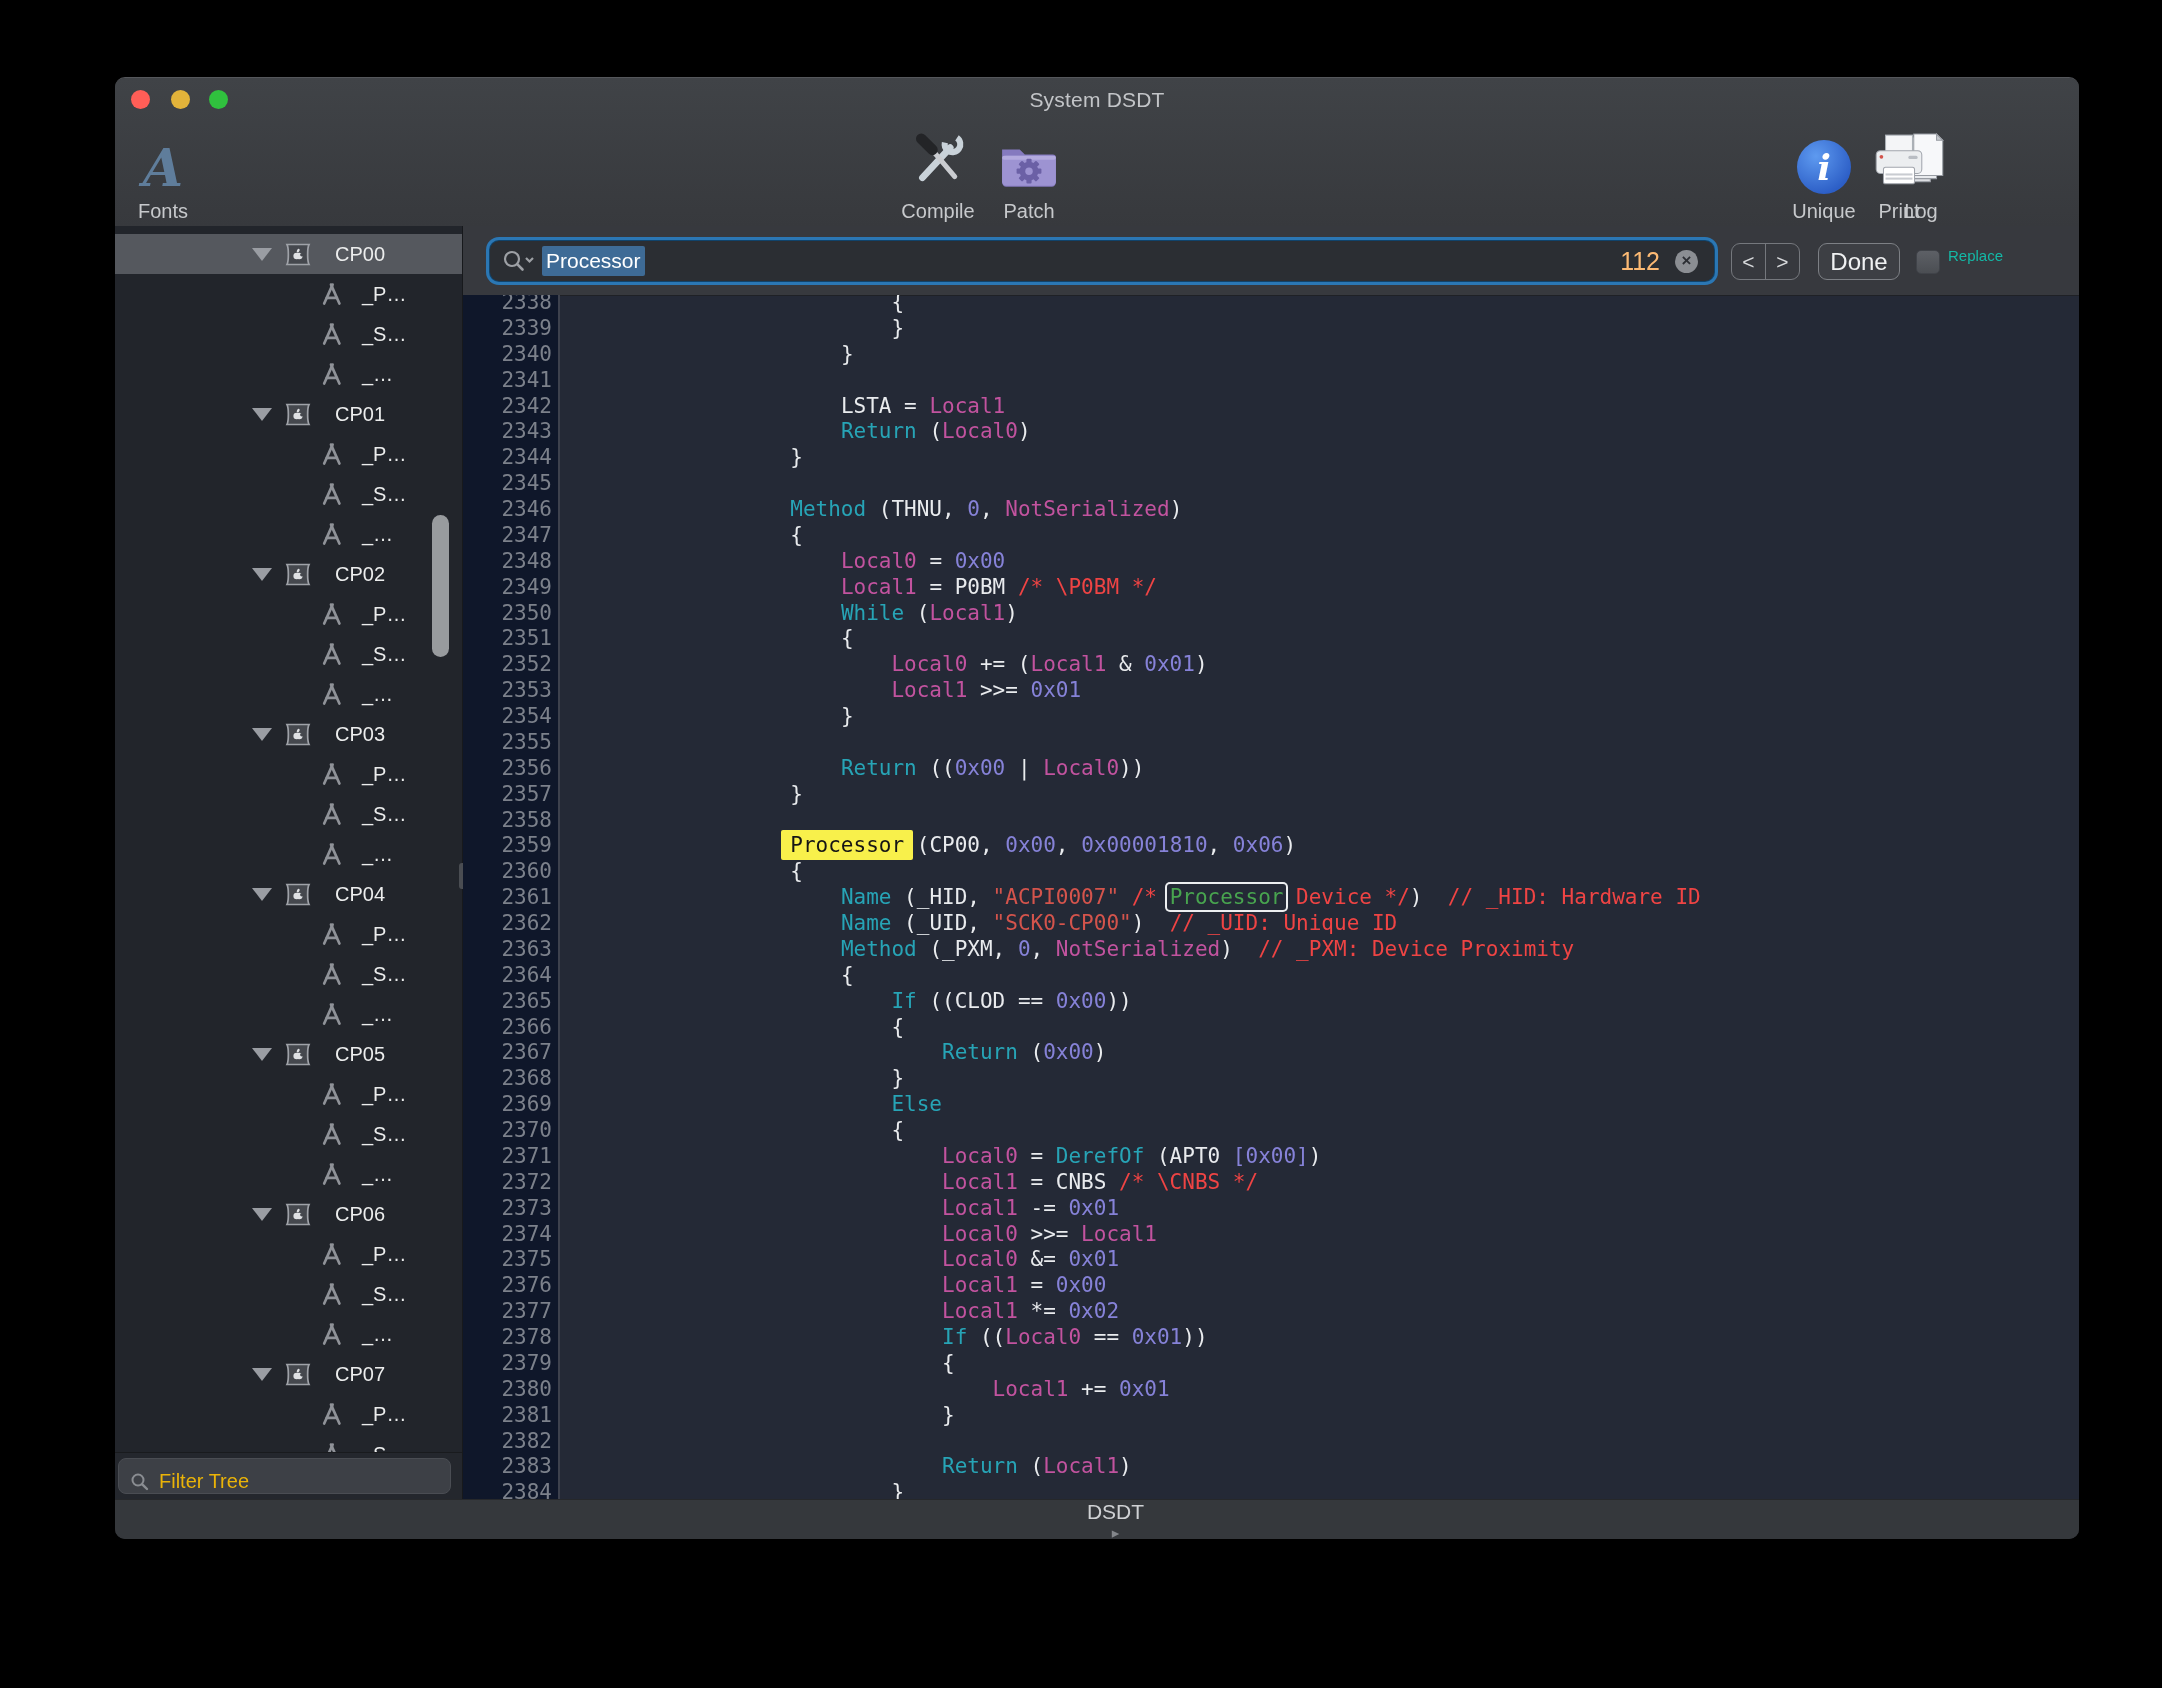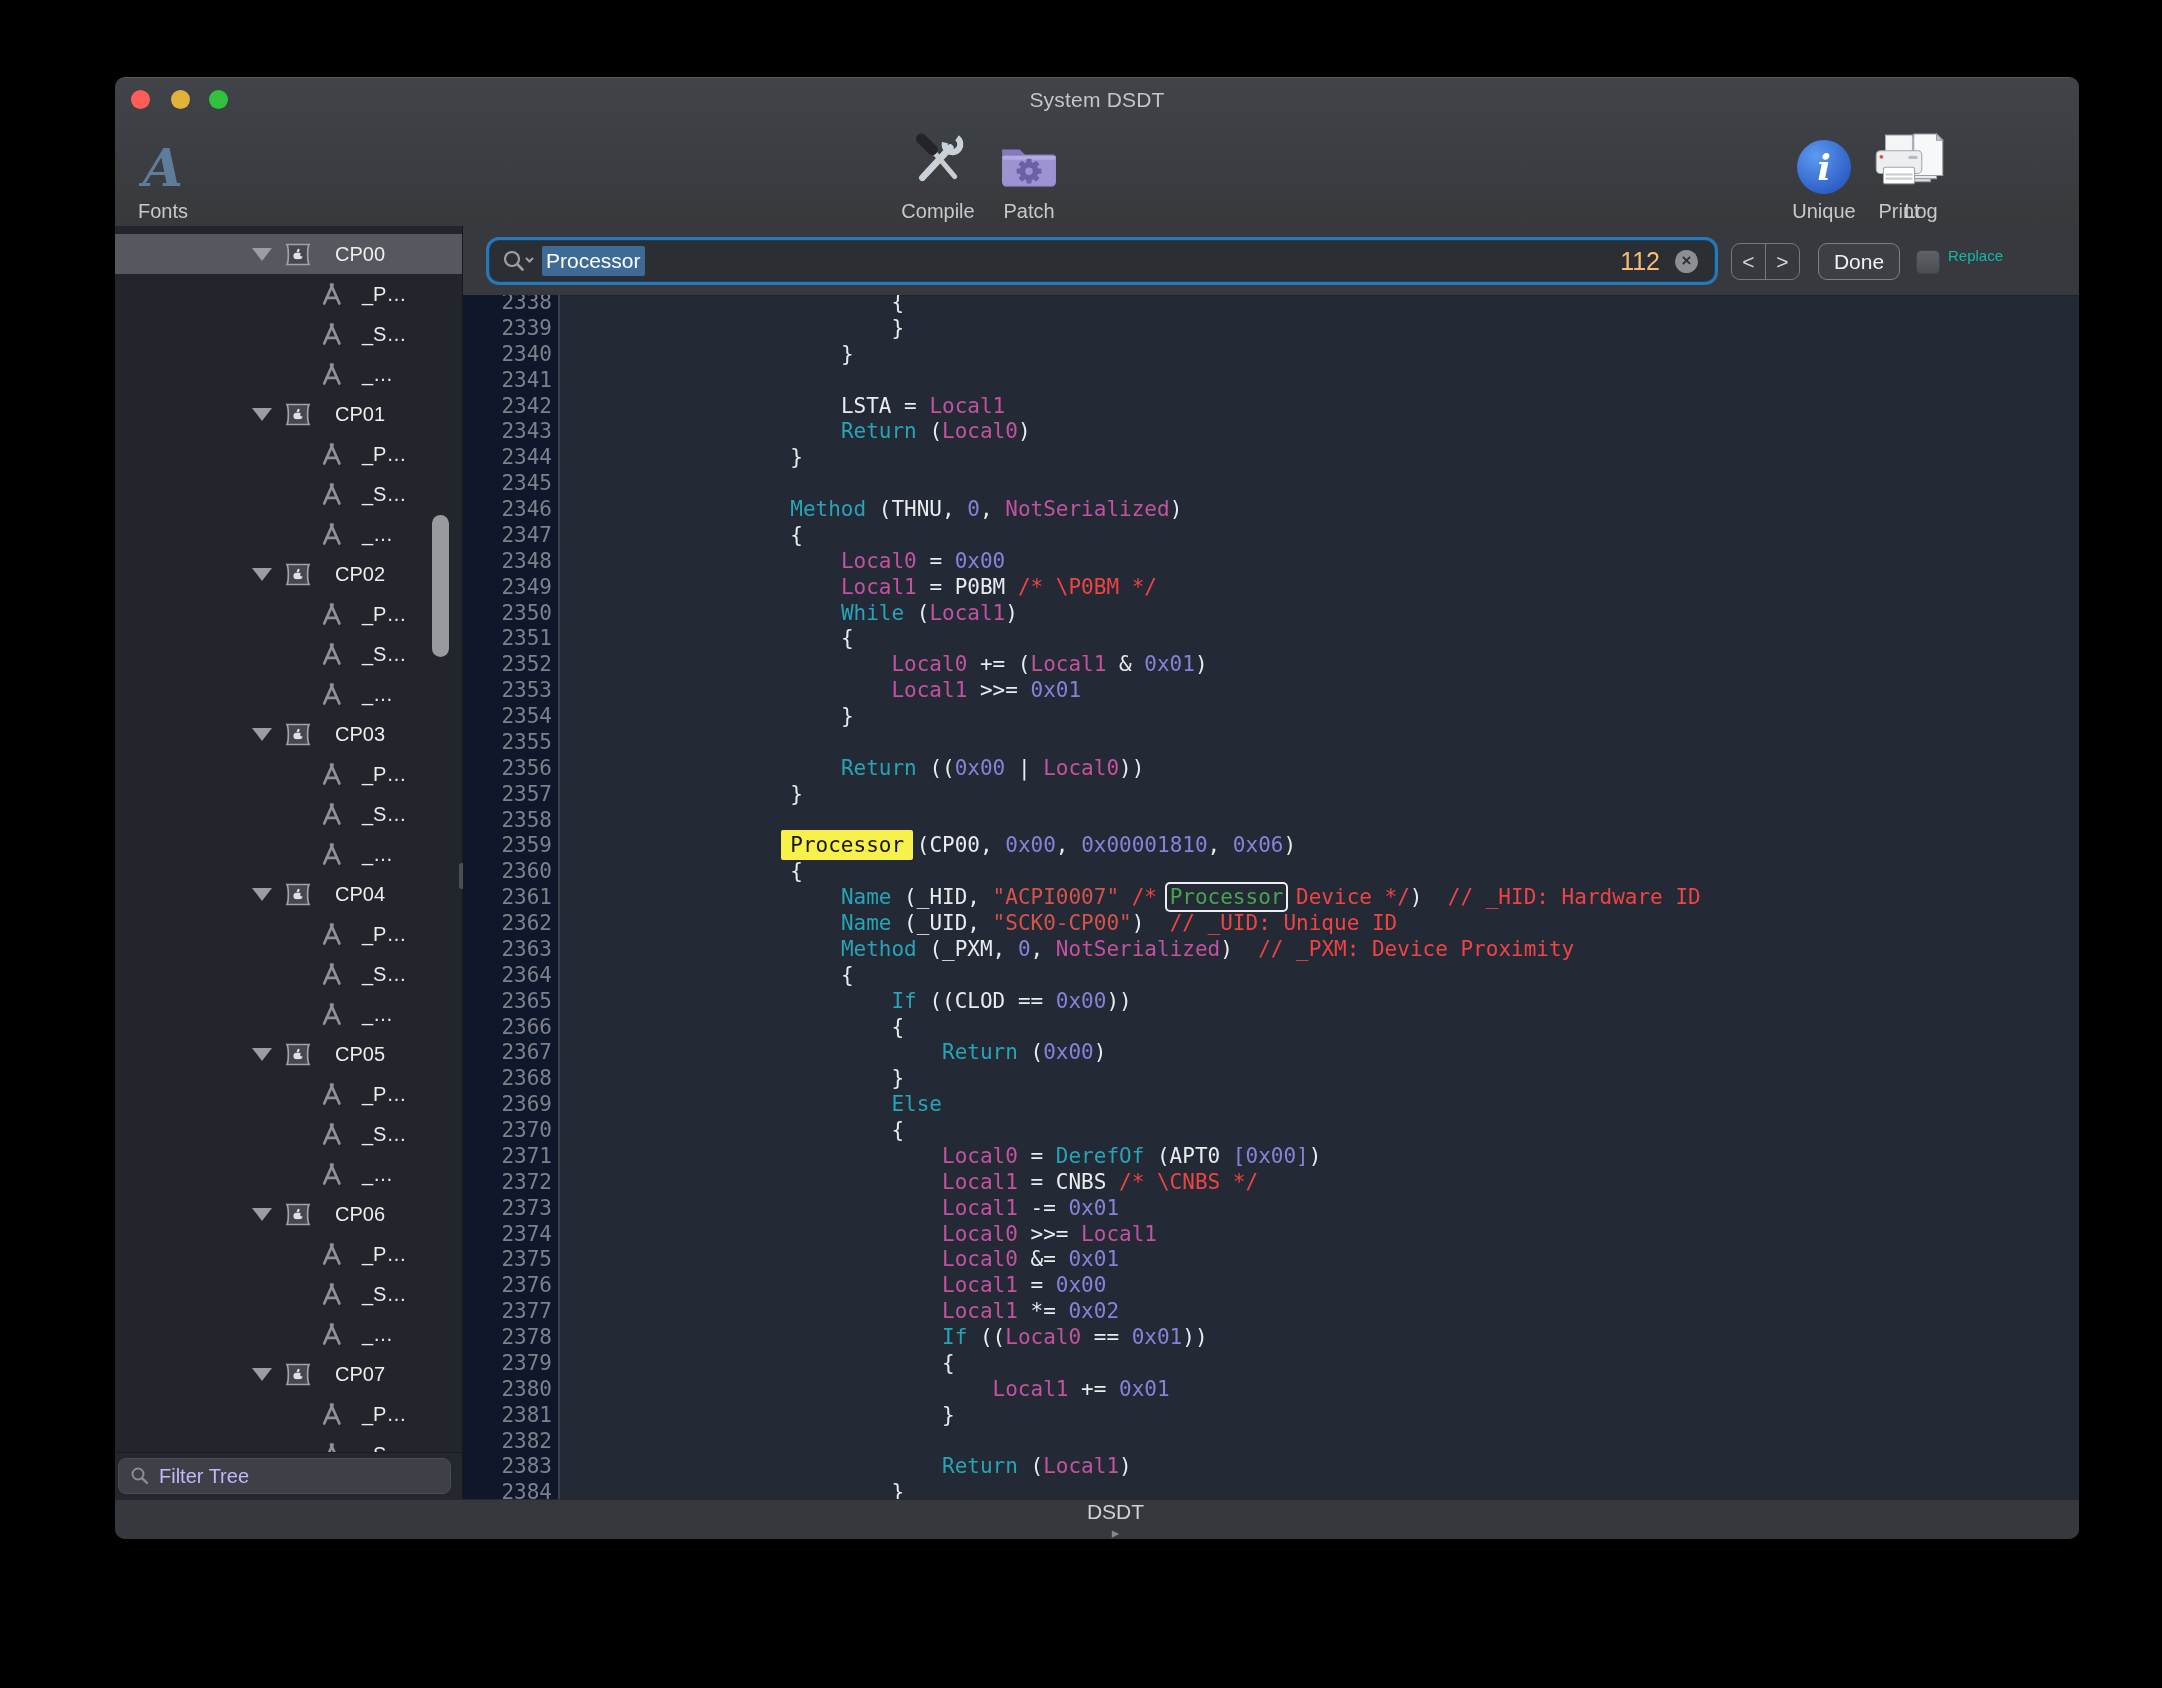--- a/index.html
+++ b/index.html
@@ -27,36 +27,36 @@
   .tree-rows{padding-top:8px;}
   .tri{width:0;height:0;border-left:10px solid transparent;border-right:10px solid transparent;border-top:13px solid #9a9da3;
        position:absolute;left:137px;top:14px;}
   .dev-ic{position:absolute;left:169px;top:8px;}
   .meth-ic{position:absolute;left:203px;top:8px;}
   .plabel{position:absolute;left:220px;}
   .clabel{position:absolute;left:247px;}
   .side-scroll{position:absolute;left:317px;top:289px;width:17px;height:142px;border-radius:9px;background:#9fa1a4;opacity:.95;}
   .filter-zone{position:absolute;left:0;bottom:0;width:100%;height:46px;border-top:1px solid #191b1e;background:#24272d;}
   .filter-field{position:absolute;left:3px;top:5px;width:331px;height:34px;border-radius:8px;background:#3d4046;border:1px solid #4a4d53;
-                display:flex;align-items:center;color:#c4b5fd;font-size:20px;}
+                display:flex;align-items:flex-end;color:#eab308;font-size:20px;}
   .filter-field svg{margin:0 8px 0 10px;}
   
   .editor{position:absolute;left:348px;top:148px;right:0;bottom:40px;background:#242936;}
   .findbar{position:absolute;left:0;top:0;width:100%;height:69px;background:#37393e;border-bottom:1px solid #1f2126;}
   .search-field{position:absolute;left:27px;top:15px;width:1224px;height:40px;border-radius:9px;background:#2b2e33;
                 box-shadow:0 0 0 1px #10436b,0 0 0 4px #2b77b4;display:flex;align-items:center;}
   .search-text{font-size:21px;color:#fff;background:#3e6b96;padding:3px 4px;border-radius:2px;}
   .search-count{position:absolute;right:54px;color:#fdba74;font-size:25px;}
   .clear-btn{position:absolute;right:16px;width:23px;height:23px;border-radius:50%;background:#8b8e93;color:#2c2f34;
              display:flex;align-items:center;justify-content:center;font-size:17px;font-weight:700;}
   .seg{position:absolute;left:1268px;top:17px;width:67px;height:35px;border:1.5px solid #75787d;border-radius:9px;display:flex;}
   .seg-btn{flex:1;display:flex;align-items:center;justify-content:center;color:#d8dadc;font-size:21px;}
   .seg-btn:first-child{border-right:1.5px solid #75787d;}
   .done-btn{position:absolute;left:1355px;top:17px;width:80px;height:35px;border:1.5px solid #7d8085;border-radius:9px;
-            display:flex;align-items:center;justify-content:center;color:#f0f1f2;font-size:21px;background:rgba(255,255,255,.03);}
+            display:flex;align-items:center;justify-content:center;color:#f0f1f2;font-size:24px;background:rgba(255,255,255,.03);}
   .chk{position:absolute;left:1453px;top:24px;width:22px;height:22px;border-radius:5px;background:linear-gradient(#5d6066,#4b4e53);border:1px solid #404349;}
   .chk-label{position:absolute;left:1485px;top:21px;font-size:15px;color:#14b8a6;}
   
   .codewrap{position:absolute;left:0;top:69px;right:0;bottom:0;overflow:hidden;}
   .gutter{position:absolute;left:0;top:0;bottom:0;width:95px;background:#0f172a;border-right:2px solid #3d414d;}
   .gutter pre{margin:-5px 0 0 0;padding:0 6px 0 0;text-align:right;font-family:"DejaVu Sans Mono",monospace;
               font-size:21px;line-height:25.87px;color:#7c818b;}
   .code{position:absolute;left:97px;top:0;right:0;bottom:0;}
   .code-inner{margin-top:-5px;padding-left:28px;font-family:"DejaVu Sans Mono",monospace;font-size:21px;line-height:25.87px;white-space:pre;}
   .tok-p{color:#e9ebee}.tok-k{color:#27a4b6}.tok-l{color:#c2539f}.tok-n{color:#8682d8}.tok-s{color:#d4544c}.tok-c{color:#ef4444}

